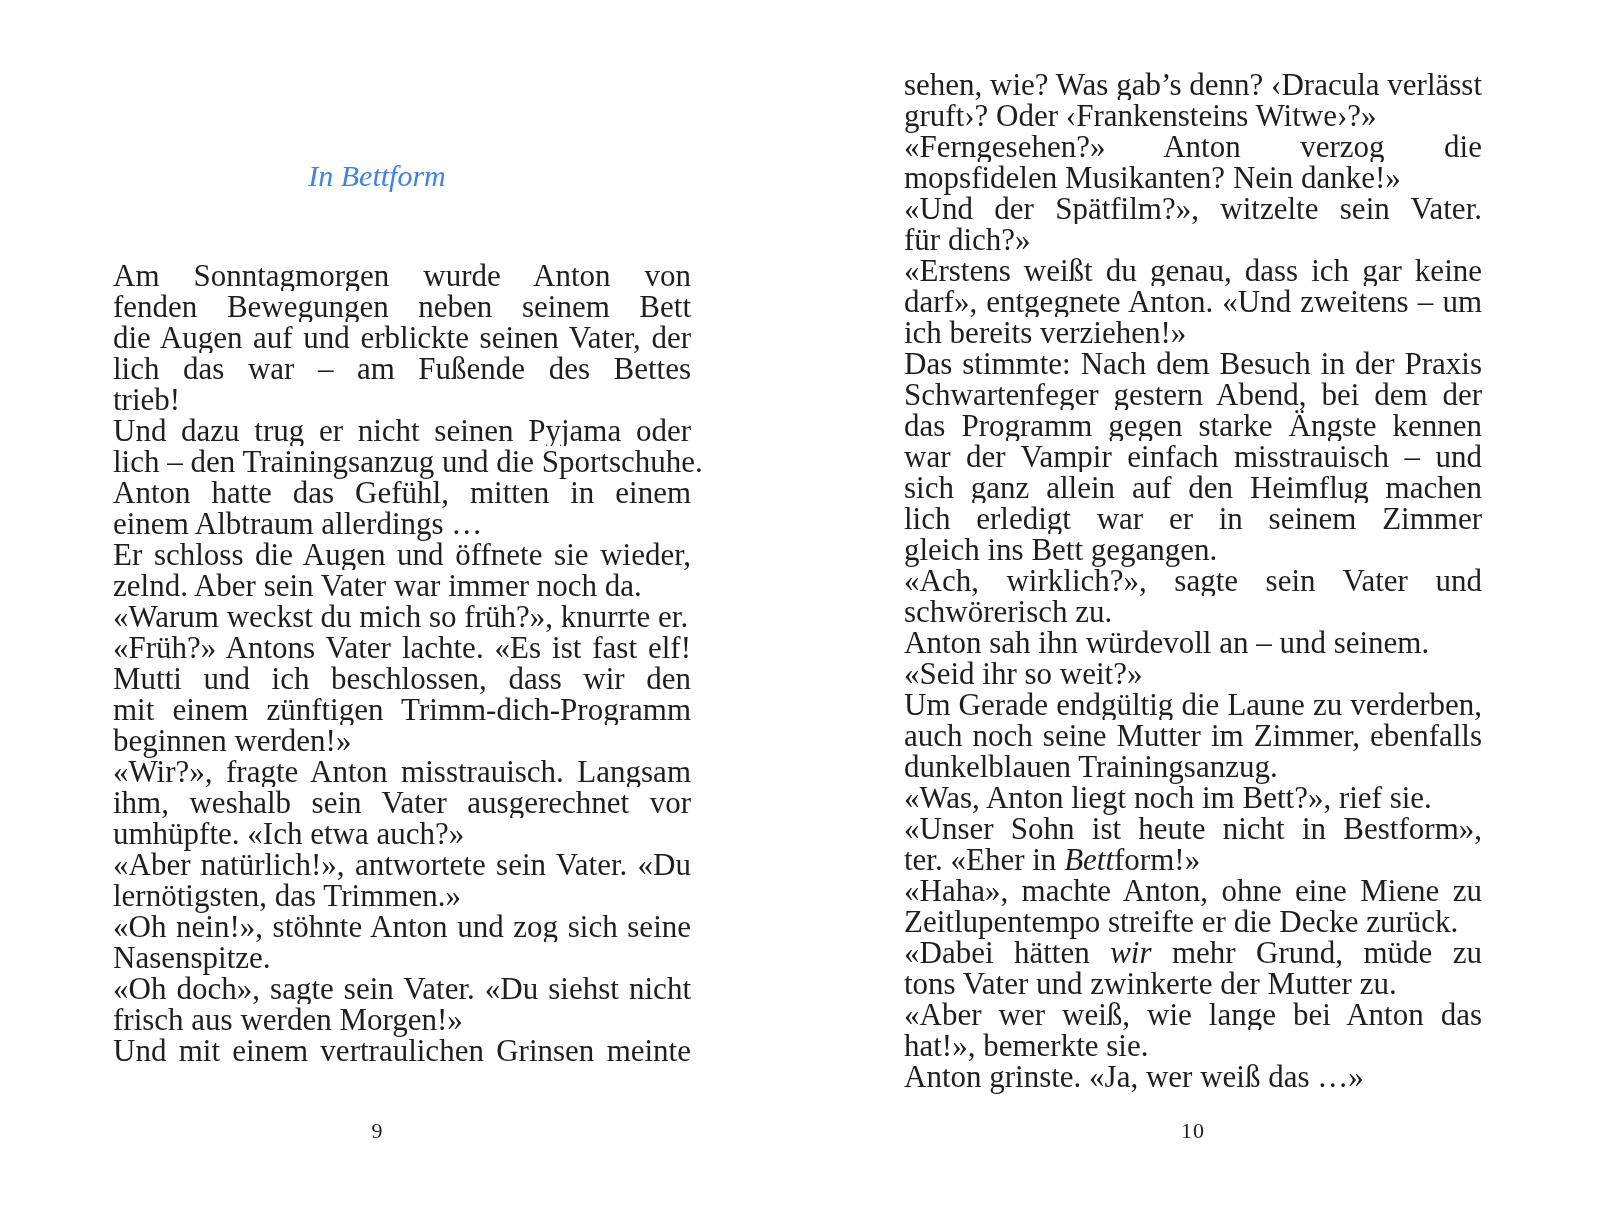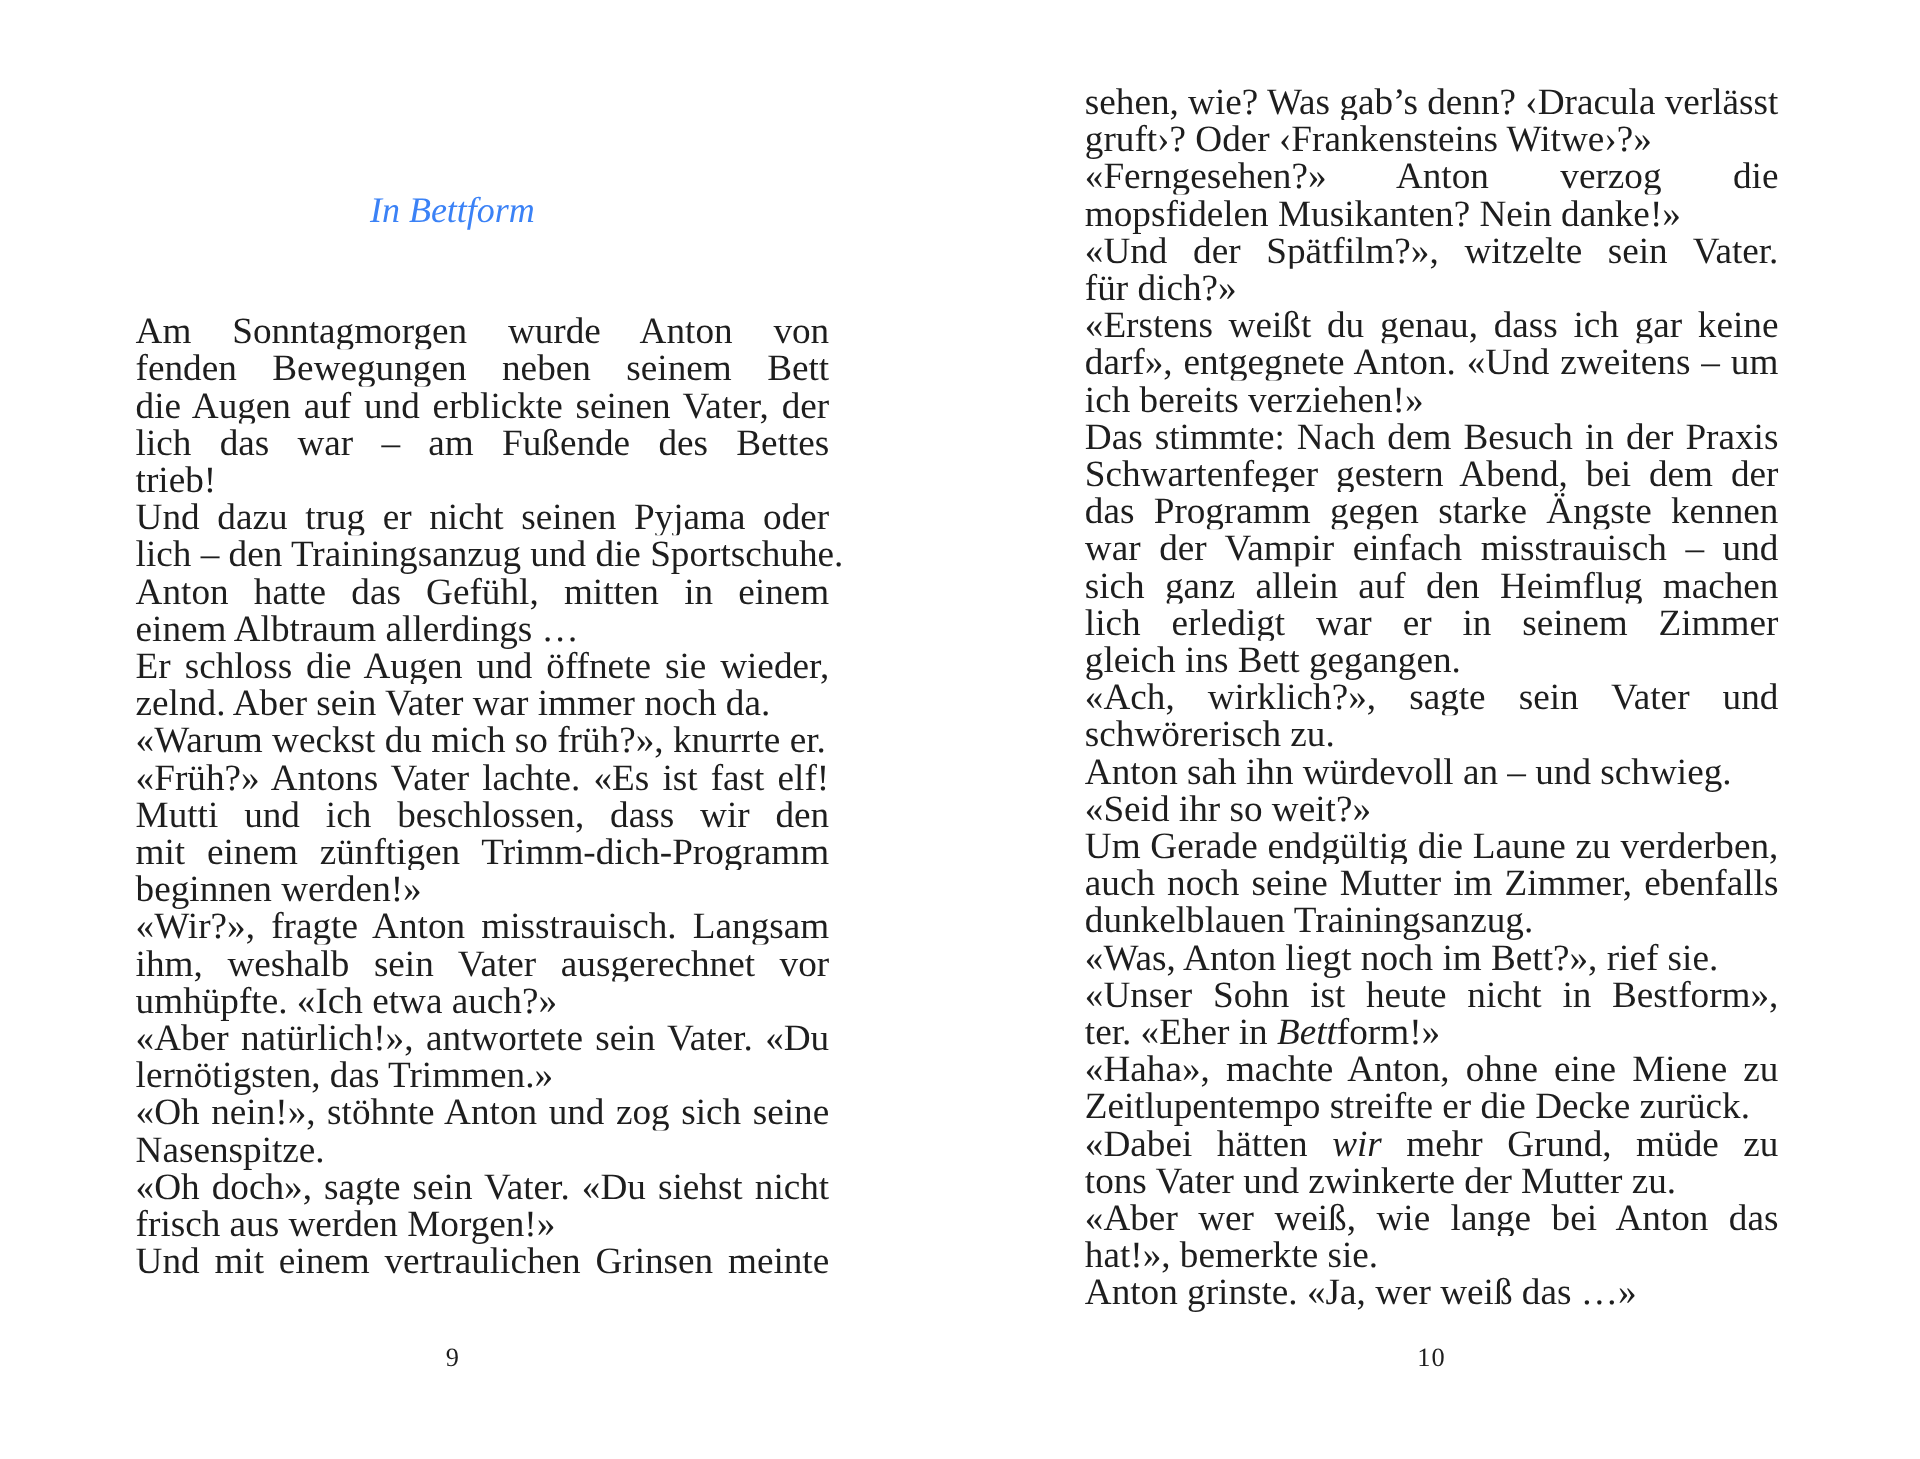--- a/index.html
+++ b/index.html
@@ -130,21 +130,21 @@
         <span class="line last">ich bereits verziehen!»</span>
         <span class="line justify">Das stimmte: Nach dem Besuch in der Praxis von Herrn</span>
         <span class="line justify">Schwartenfeger gestern Abend, bei dem der kleine Vampir</span>
         <span class="line justify">das Programm gegen starke Ängste kennen gelernt hatte,</span>
         <span class="line justify">war der Vampir einfach misstrauisch – und Anton hatte</span>
         <span class="line justify">sich ganz allein auf den Heimflug machen müssen. Ziem-</span>
         <span class="line justify">lich erledigt war er in seinem Zimmer angekommen und</span>
         <span class="line last">gleich ins Bett gegangen.</span>
         <span class="line justify">«Ach, wirklich?», sagte sein Vater und zwinkerte ihm ver-</span>
         <span class="line last">schwörerisch zu.</span>
-        <span class="line last">Anton sah ihn würdevoll an – und schwieg.</span>
+        <span class="line last">Anton sah ihn würdevoll an – und seinem.</span>
         <span class="line last">«Seid ihr so weit?»</span>
         <span class="line justify">Um Gerade endgültig die Laune zu verderben, erschien nun</span>
         <span class="line justify">auch noch seine Mutter im Zimmer, ebenfalls in einem</span>
         <span class="line last">dunkelblauen Trainingsanzug.</span>
         <span class="line last">«Was, Anton liegt noch im Bett?», rief sie.</span>
         <span class="line justify">«Unser Sohn ist heute nicht in Bestform», witzelte der Va-</span>
         <span class="line last"><span>ter. «Eher in </span><span class="em">Bett</span><span>form!»</span></span>
         <span class="line justify">«Haha», machte Anton, ohne eine Miene zu verziehen. Im</span>
         <span class="line last">Zeitlupentempo streifte er die Decke zurück.</span>
         <span class="line justify"><span>«Dabei hätten </span><span class="em">wir</span><span> mehr Grund, müde zu sein!», sagte An-</span></span>

